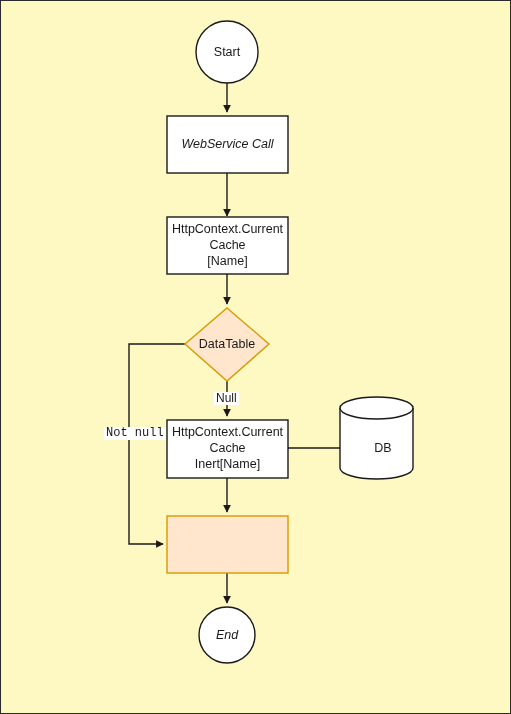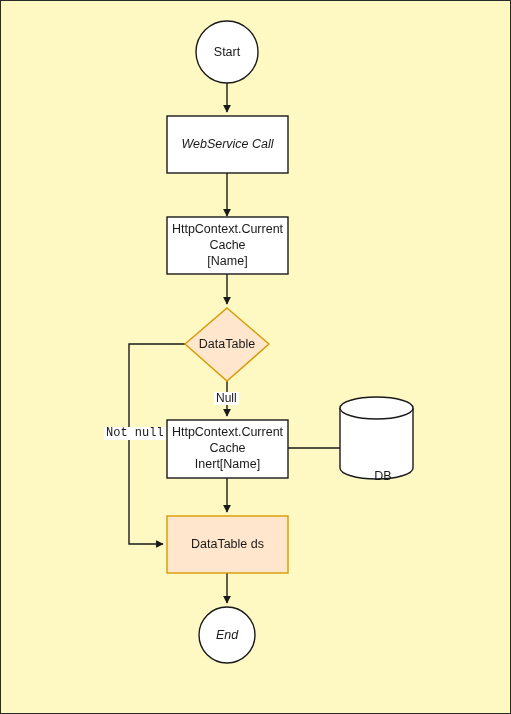--- a/index.html
+++ b/index.html
@@ -130,23 +130,22 @@
   <div class="node-label" style="left:161px; top:220px; width:131px;">HttpContext.Current
 Cache
 [Name]</div>
 
   <div class="node-label" style="left:176px; top:335px; width:100px;">DataTable</div>
 
   <div class="node-label" style="left:161px; top:423px; width:131px;">HttpContext.Current
 Cache
 Inert[Name]</div>
 
-  <div class="node-label" style="left:340px; top:439px; width:84px;margin-top:28px;">DB</div>
+  <div class="node-label" style="left:340px; top:439px; width:84px;">DB</div>
 
-  <div class="node-label" style="left:166px; top:535px; width:121px;">DataTable ds</div>
 
   <div class="node-label" style="left:186px; top:626px; width:80px;font-style:italic;">End</div>
 
   <div class="edge-label" style="left:213px; top:391px;">Null</div>
 
   <div class="edge-label" style="left:103px; top:426px;font-family:Liberation Mono, monospace;">Not null</div>
 
 </div>
 
 </body></html>

